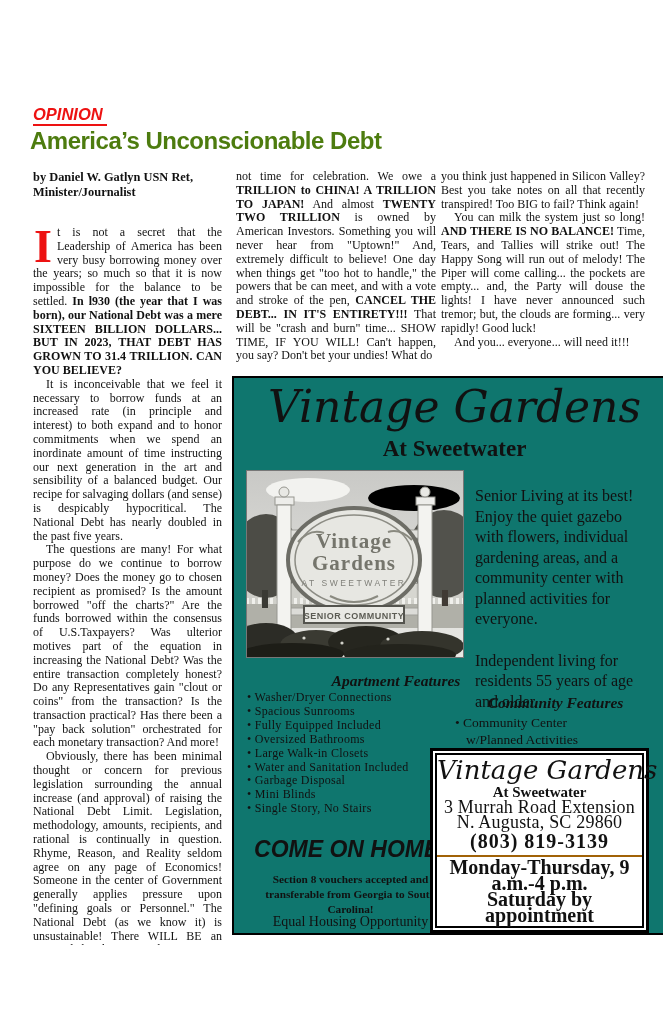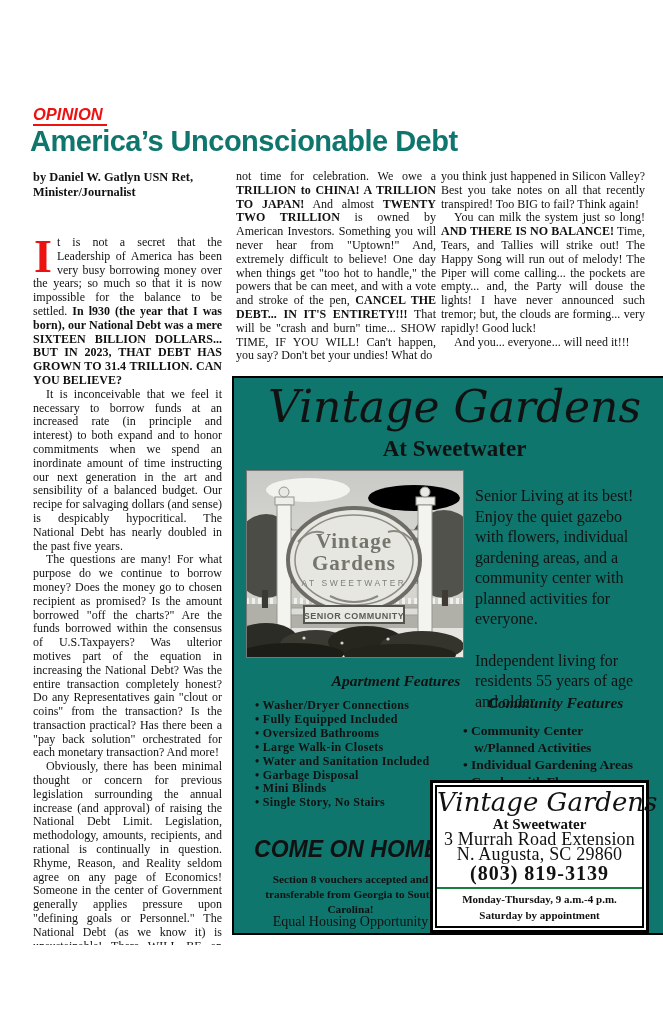--- a/index.html
+++ b/index.html
@@ -2,62 +2,62 @@
 <html><head>
 <meta charset="utf-8">
 <style>
   html,body{margin:0;padding:0;background:#ffffff;}
   .page{position:relative;width:663px;height:1024px;background:#ffffff;overflow:hidden;margin:0 auto;
         font-family:"Liberation Serif",serif;color:#111;}
   
   .kicker{position:absolute;left:33px;top:106px;display:inline-block;color:#ed1212;
           font-family:"Liberation Sans",sans-serif;font-weight:bold;font-style:italic;
           font-size:16.5px;line-height:17px;border-bottom:2.5px solid #ed1212;padding:0 4px 1px 0;}
-  .headline{position:absolute;left:30px;top:122px;margin:0;color:#0f766e;white-space:nowrap;
-            font-family:"Liberation Sans",sans-serif;font-weight:bold;font-size:29px;line-height:38px;
+  .headline{position:absolute;left:30px;top:122px;margin:0;color:#4d7c0f;white-space:nowrap;
+            font-family:"Liberation Sans",sans-serif;font-weight:bold;font-size:24px;line-height:38px;
             letter-spacing:-0.5px;}
   
   .col{position:absolute;top:170px;overflow:hidden;font-size:12px;line-height:13.8px;text-align:justify;}
   .col1{left:33px;width:189px;height:775px;}
   .col2{left:236px;width:200px;height:206px;}
   .col3{left:441px;width:204px;height:206px;}
-  .byline{font-weight:bold;font-size:12.4px;line-height:15px;text-align:left;margin-bottom:36px;}
+  .byline{font-weight:bold;font-size:12.4px;line-height:15px;text-align:left;margin-bottom:26px;}
   .para{margin:0;}
   .para.indent{text-indent:13px;}
   .b{font-weight:bold;}
   .dropcap{float:left;color:#ed1212;font-family:"Liberation Serif",serif;font-weight:bold;
            font-size:46px;line-height:37px;margin:2px 5px 0 1px;}
   
   .ad{position:absolute;left:232px;top:376px;width:415px;height:555px;border:2px solid #000;background:#0f766e;padding-left:26px;}
   .ad-title{position:absolute;top:3px;left:0;right:0;margin:0;text-align:center;white-space:nowrap;
             font-family:"DejaVu Serif",serif;font-style:italic;font-weight:normal;font-size:44px;line-height:52px;}
   .ad-sub{position:absolute;top:58px;left:0;right:0;text-align:center;font-weight:bold;font-size:23px;line-height:26px;}
   .ad-photo{position:absolute;left:12px;top:92px;width:218px;height:188px;}
   .ad-intro{position:absolute;left:241px;top:108px;width:168px;font-size:16px;line-height:20.5px;}
   .ad-intro p{margin:0 0 21px 0;}
   .feat-head{position:absolute;font-weight:bold;font-style:italic;font-size:15.5px;text-align:center;margin:0;}
   .apt-head{left:0;top:294px;width:232px;margin-left:46px;}
   .comm-head{left:228px;top:316px;width:187px;}
-  ul.features{list-style:none;margin:8px;padding:0;position:absolute;font-weight:bold;}
+  ul.features{list-style:none;margin:0;padding:0;position:absolute;font-weight:normal;}
   ul.features li{padding-left:11px;text-indent:-11px;white-space:pre-line;}
   ul.features li::before{content:"\2022  ";}
   .apt-list{left:13px;top:313px;width:218px;font-size:12px;line-height:13.9px;letter-spacing:0.3px;}
   .comm-list{left:221px;top:336px;width:193px;font-size:13.5px;line-height:17px;}
   .come-home{position:absolute;left:0;top:458px;width:233px;text-align:center;
              font-family:"Liberation Sans",sans-serif;font-weight:bold;font-style:italic;font-size:23px;line-height:26px;}
   .section8{position:absolute;left:10px;top:494px;width:213px;text-align:center;
             font-weight:bold;font-size:11.3px;line-height:15px;}
   .equal{position:absolute;left:0;top:536px;width:233px;text-align:center;font-size:14px;line-height:16px;}
   .contact{position:absolute;left:196px;bottom:0;width:209px;border:3px solid #000;padding:2px;background:#fff;}
   .contact-inner{border:2px solid #000;text-align:center;padding-top:2px;}
   .contact-name{font-family:"DejaVu Serif",serif;font-style:italic;font-size:26px;line-height:27px;white-space:nowrap;}
   .contact-sub{font-weight:bold;font-size:15px;line-height:16px;}
   .contact-addr{font-weight:normal;font-size:18px;line-height:15px;letter-spacing:0.2px;}
   .contact-phone{font-weight:bold;font-size:20px;line-height:22px;letter-spacing:1px;}
-  .contact-hours{border-top:2px solid #15803d;margin-top:3px;padding:2px 0 3px;font-weight:bold;font-size:11px;line-height:16px;}
+  .contact-hours{border-top:2px solid #a16207;margin-top:3px;padding:2px 0 3px;font-weight:bold;font-size:20px;line-height:16px;}
 </style>
 </head>
 <body>
 
 <div class="page">
 
   <div class="kicker">OPINION</div>
   <h1 class="headline">America’s Unconscionable Debt</h1>
 
   <div class="col col1">
@@ -137,20 +137,21 @@
     </svg>
 
     <div class="ad-intro">
       <p>Senior Living at its best! Enjoy the quiet gazebo with flowers, individual gardening areas, and a community center with planned activities for everyone.</p>
       <p>Independent living for residents 55 years of age and older.</p>
     </div>
 
     <h3 class="feat-head apt-head">Apartment Features</h3>
     <ul class="features apt-list">
         <li>Washer/Dryer Connections</li>
+        <li>Spacious Sunrooms</li>
         <li>Fully Equipped Included</li>
         <li>Oversized Bathrooms</li>
         <li>Large Walk-in Closets</li>
         <li>Water and Sanitation Included</li>
         <li>Garbage Disposal</li>
         <li>Mini Blinds</li>
         <li>Single Story, No Stairs</li>
       </ul>
 
     <h3 class="feat-head comm-head">Community Features</h3>

